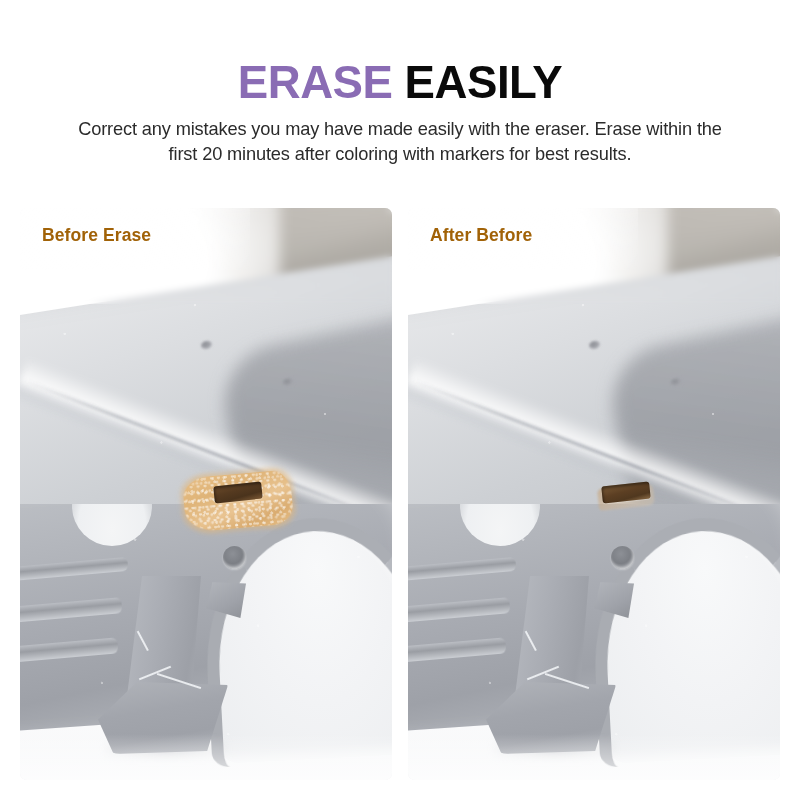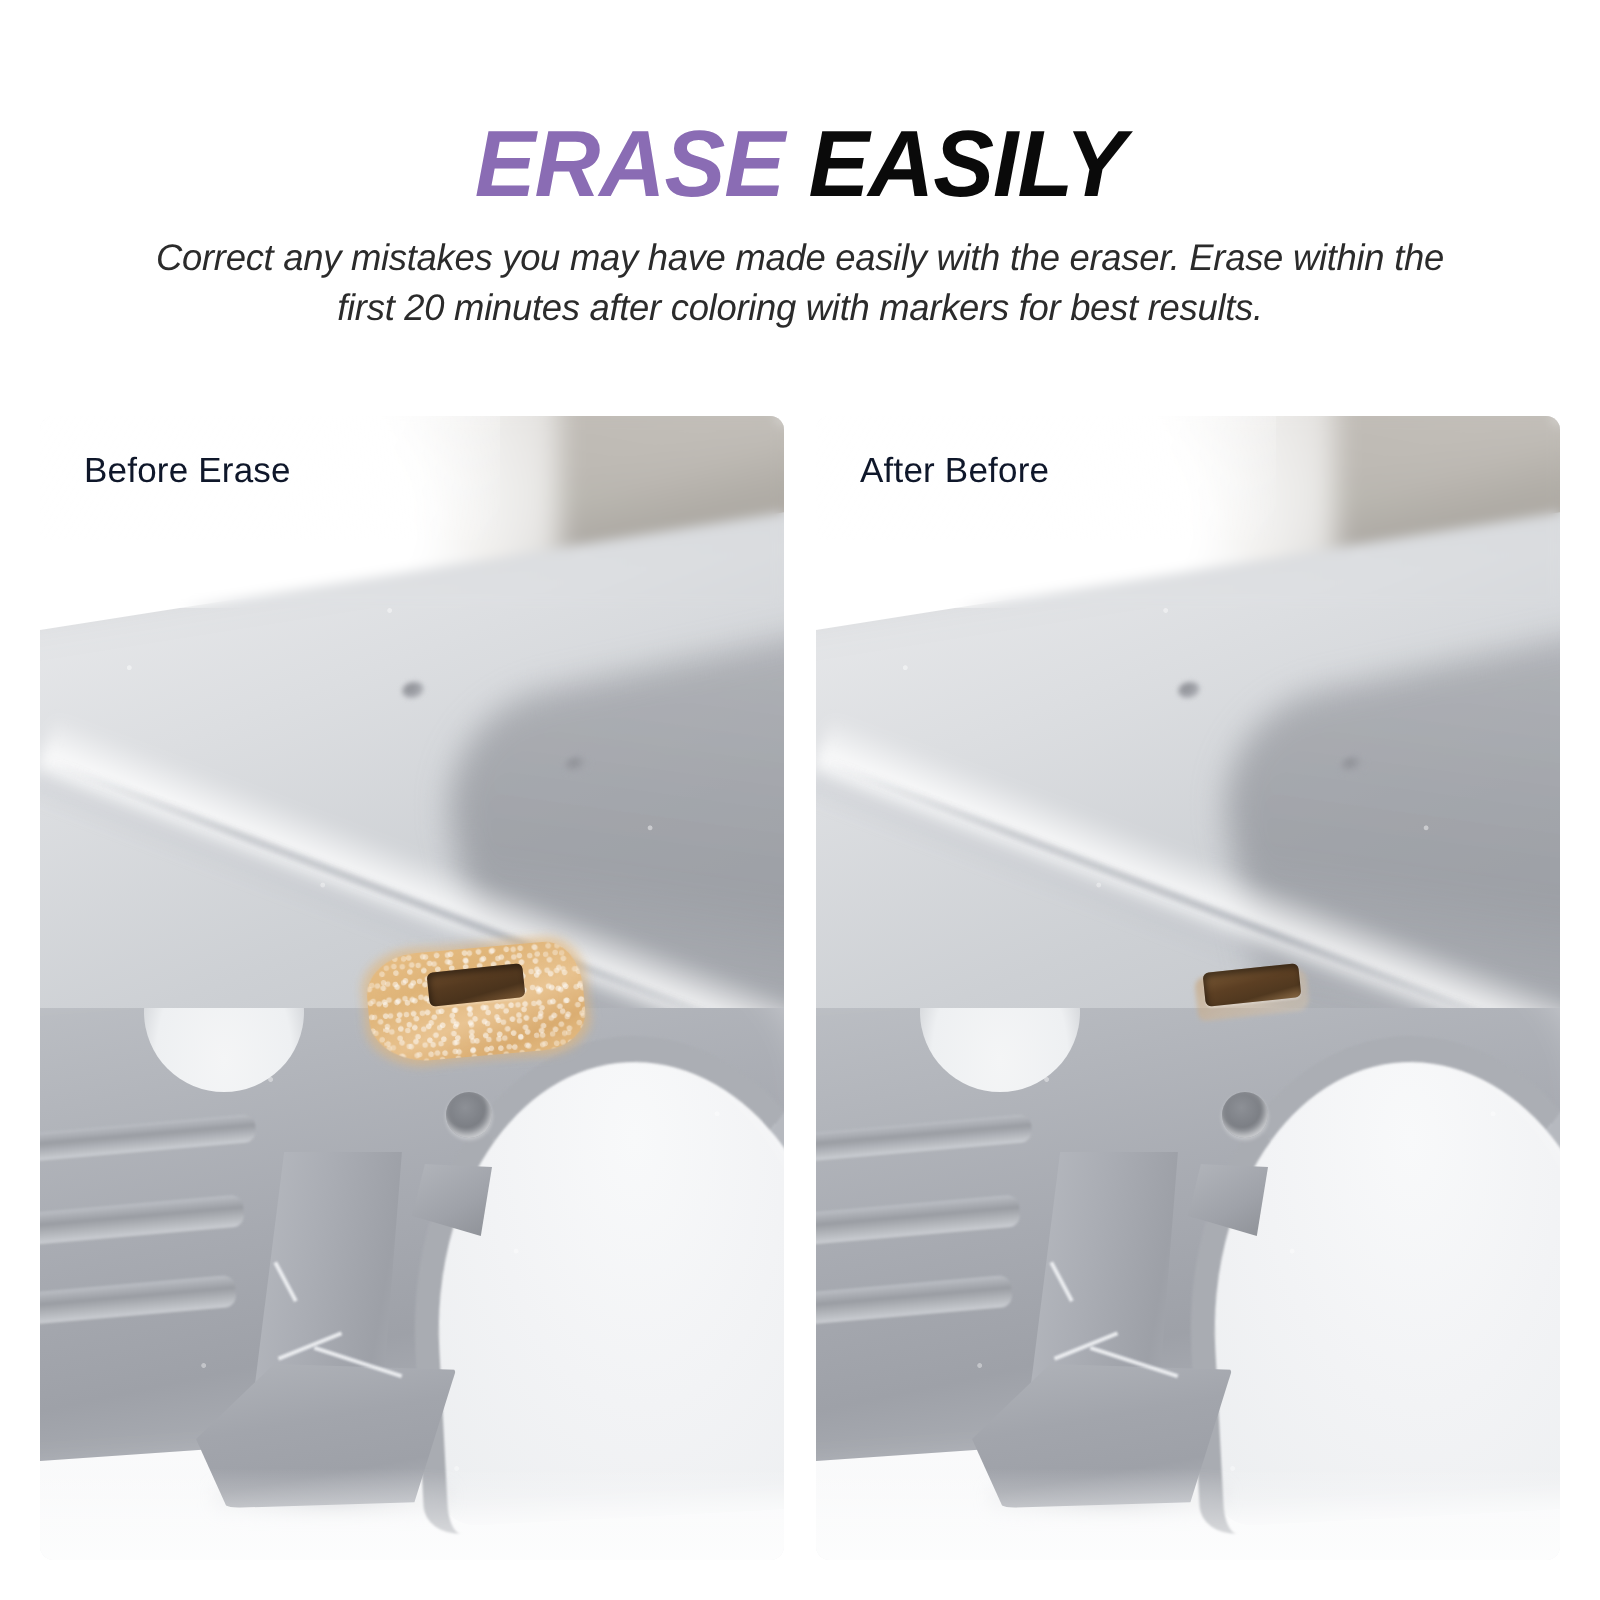--- a/index.html
+++ b/index.html
@@ -19,21 +19,20 @@
     background: #ffffff;
   }
 
   
   .header {
     position: absolute;
     left: 0;
     top: 0;
     width: 800px;
     text-align: center;
-    font-style: italic;
   }
 
   .title {
     margin: 0;
     padding-top: 57px;
     font-family: "Liberation Sans", sans-serif;
     font-size: 47px;
     font-weight: bold;
     letter-spacing: -0.5px;
     line-height: 1.05;
@@ -77,22 +76,22 @@
     background: #f3f4f6;
   }
 
   .panel-label {
     position: absolute;
     left: 22px;
     top: 17px;
     z-index: 40;
     font-family: "Liberation Sans", sans-serif;
     font-size: 17.5px;
-    font-weight: 400;
-    color: #0f172a;
+    font-weight: 700;
+    color: #a16207;
     letter-spacing: 0.1px;
     white-space: nowrap;
   }
 
   
   .photo {
     position: absolute;
     inset: 0;
     overflow: hidden;
     background:

